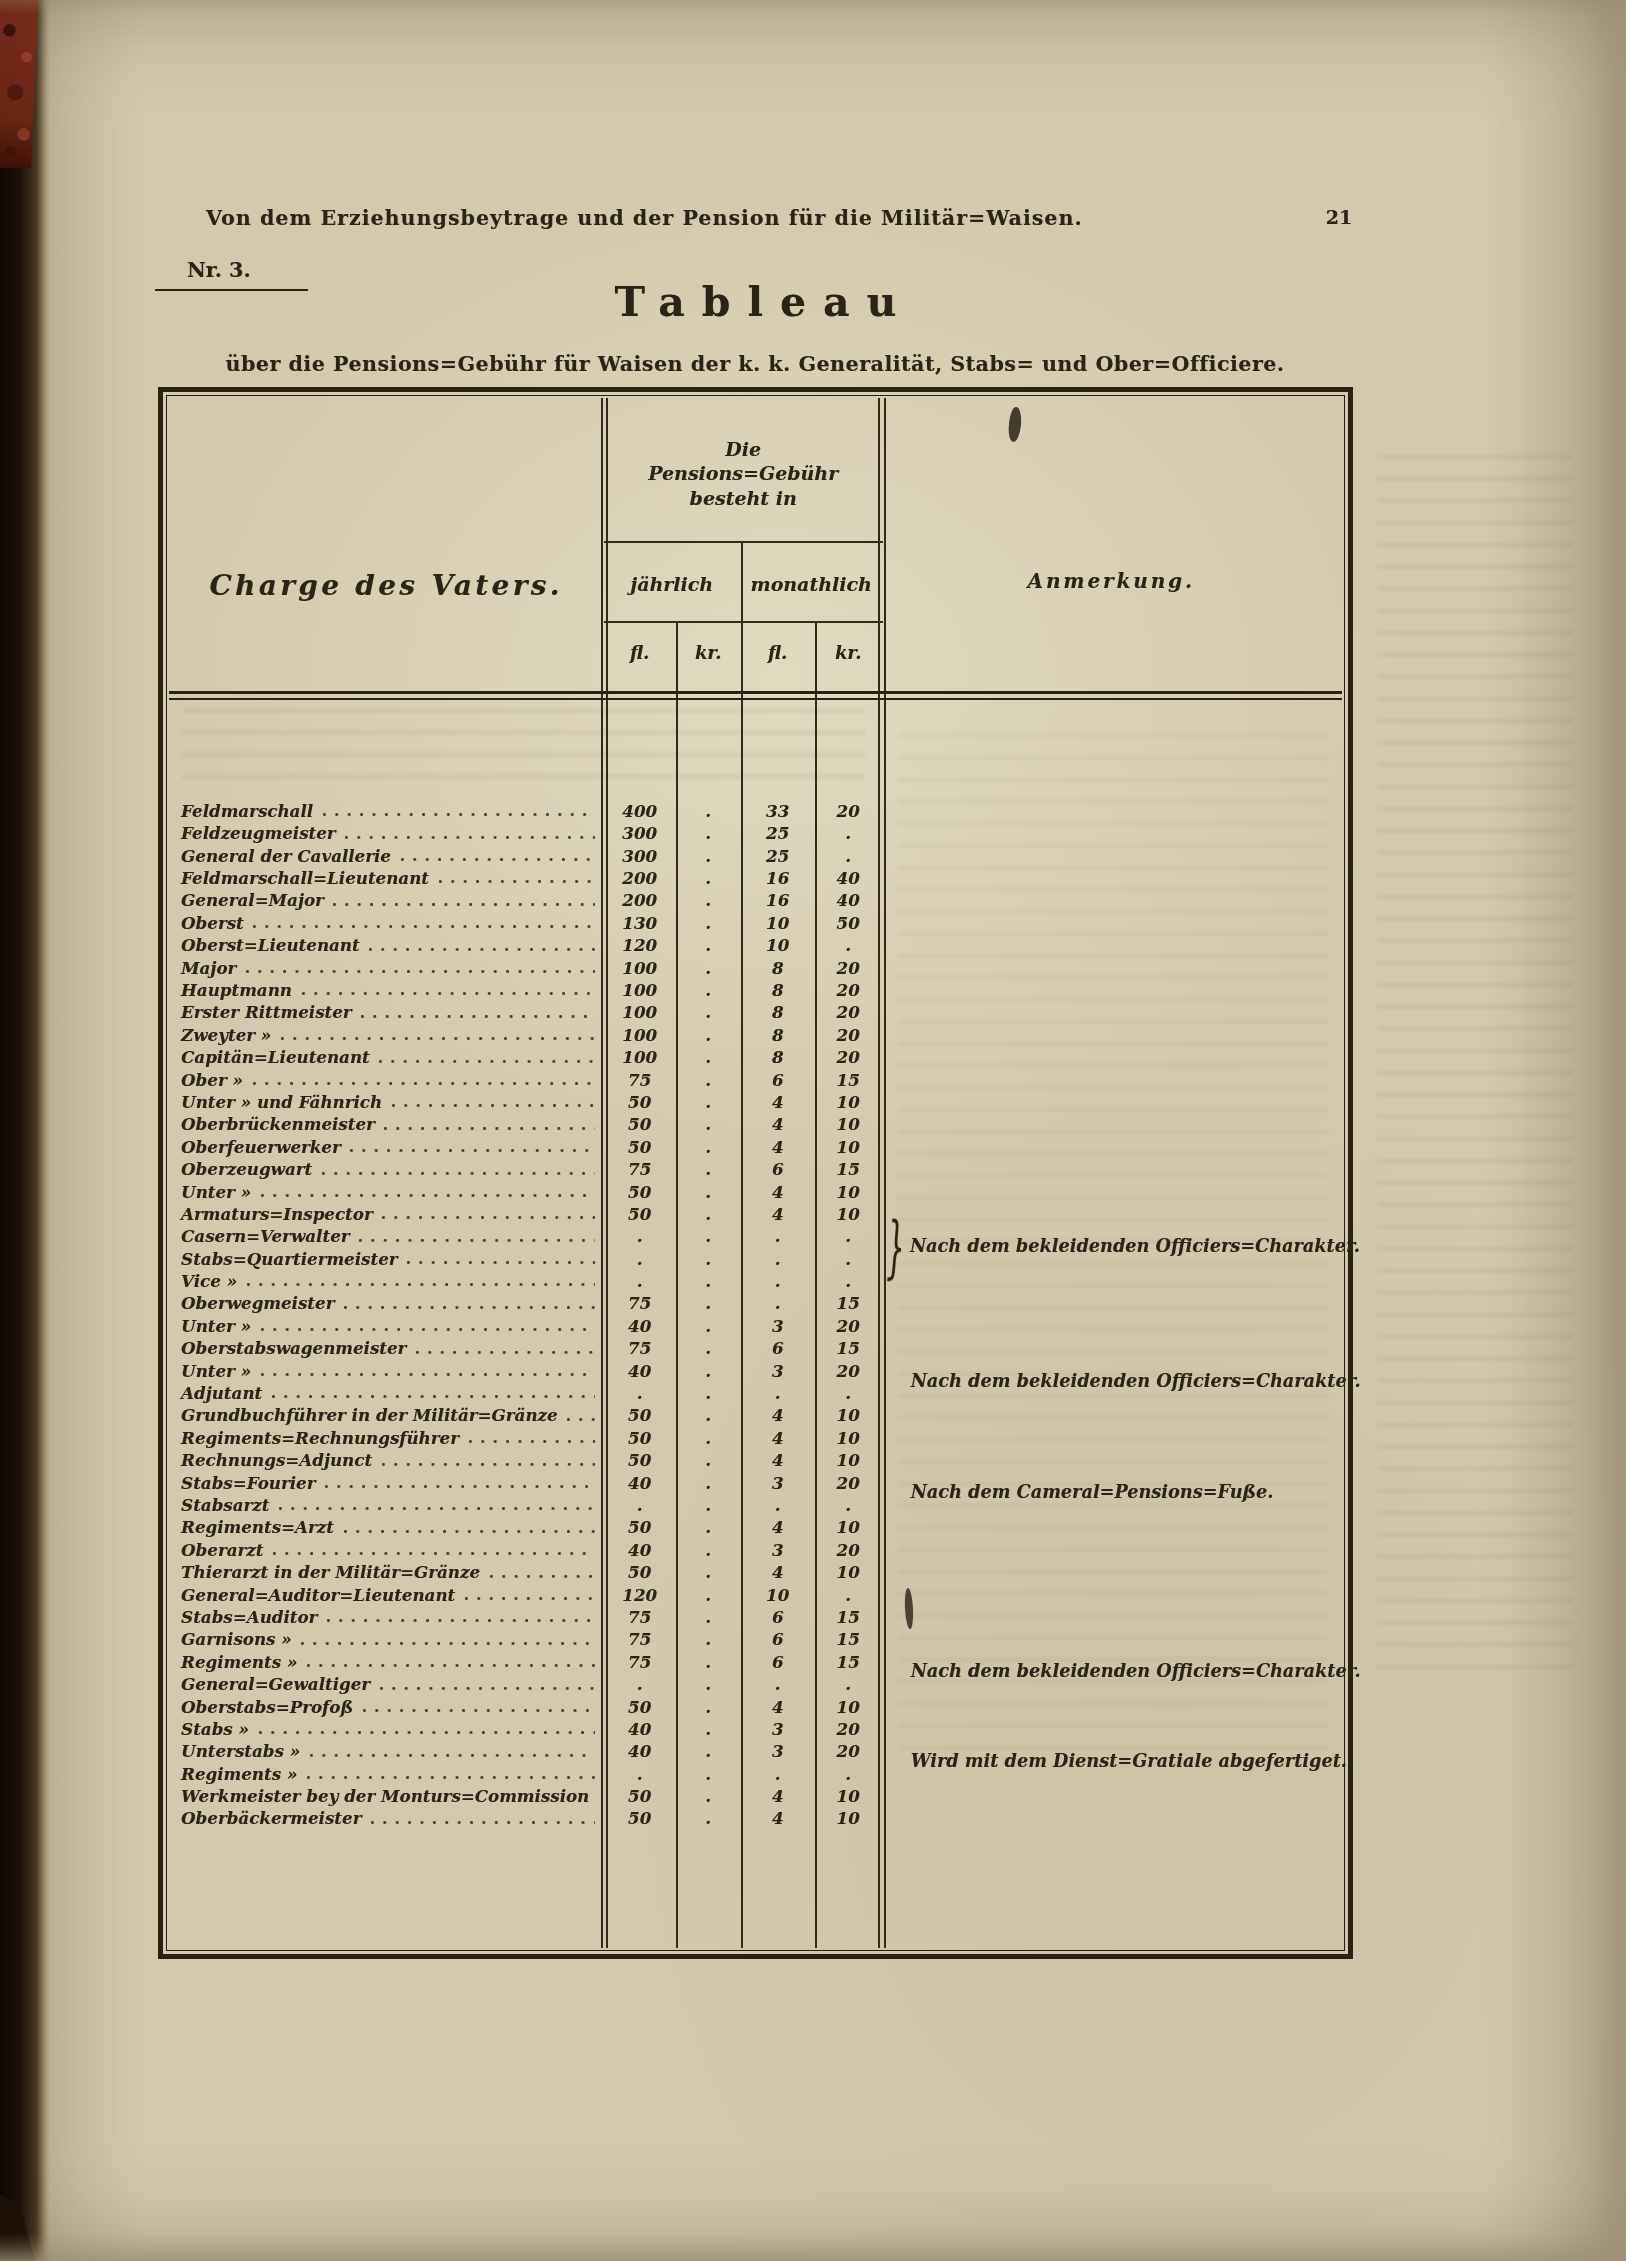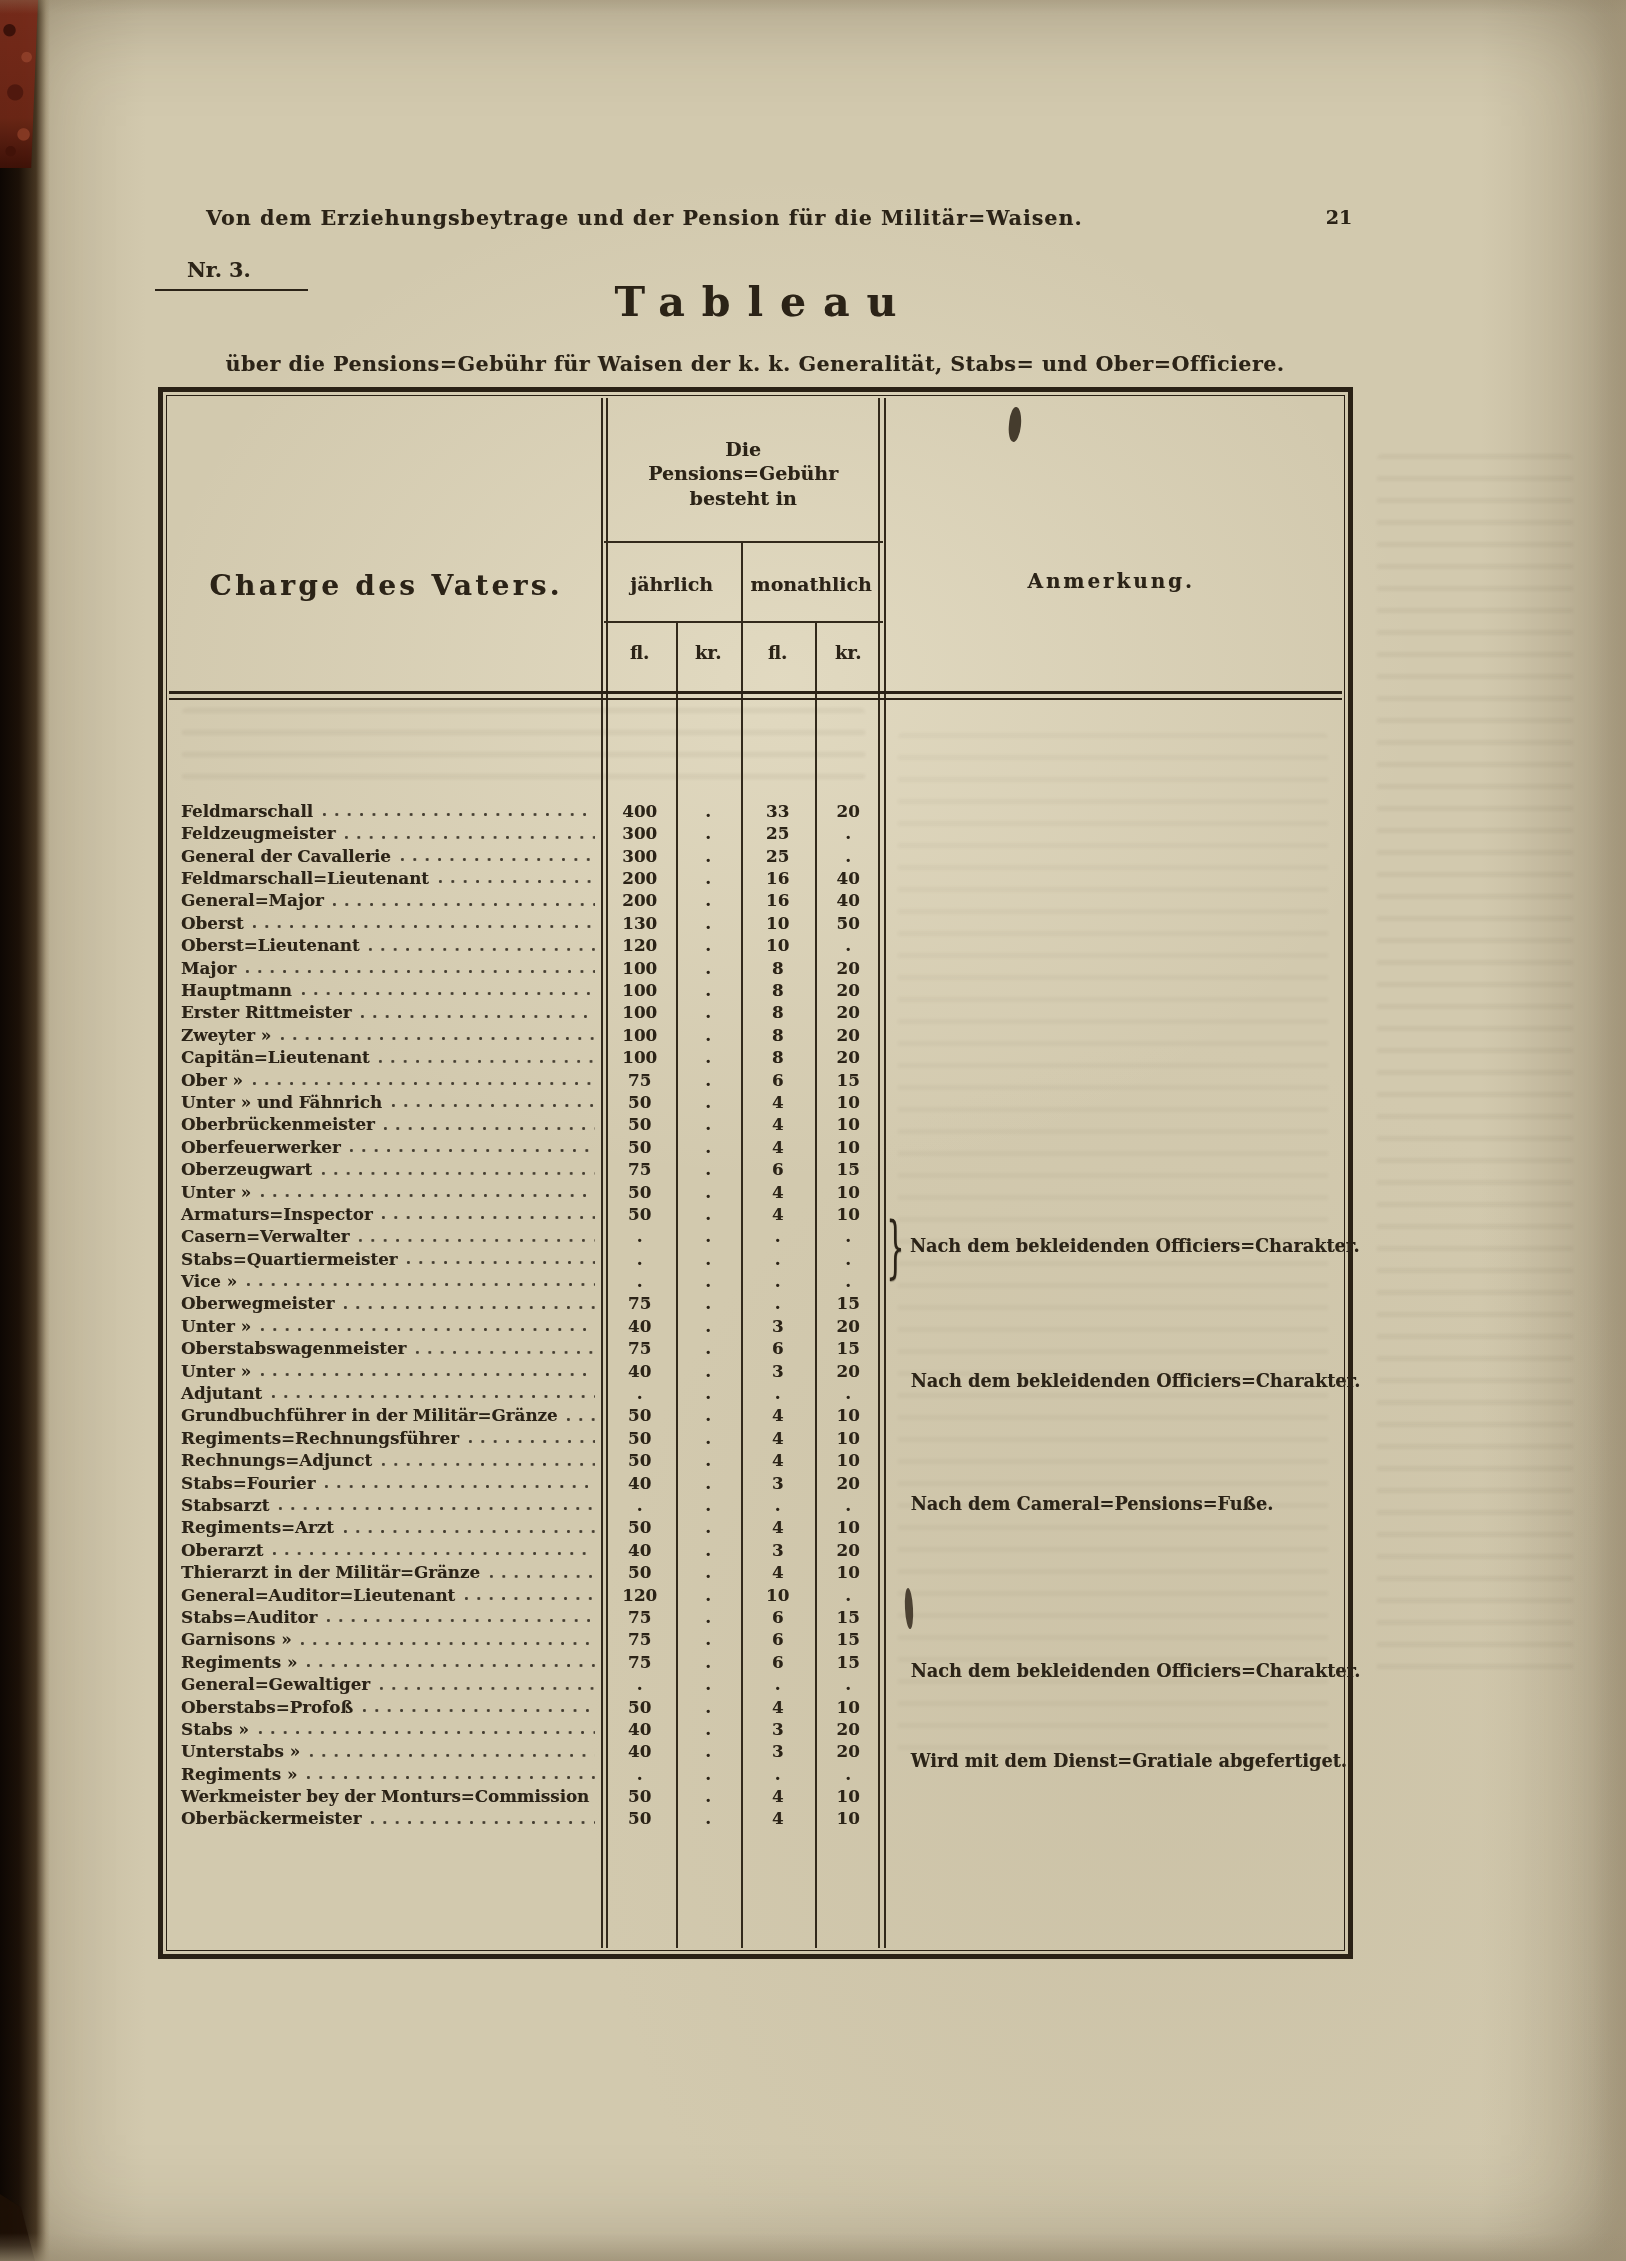--- a/index.html
+++ b/index.html
@@ -52,21 +52,21 @@
   .section-underline{position:absolute;left:155px;top:289px;width:153px;height:2.4px;background:#2b2317;}
   .doc-title{position:absolute;left:158px;top:278px;width:1195px;text-align:center;
     font-size:41px;font-weight:700;letter-spacing:17px;padding-left:17px;}
   .doc-subtitle{position:absolute;left:143px;top:352px;width:1224px;text-align:center;
     font-size:20.6px;font-weight:700;letter-spacing:0.5px;}
 
   
   .table{position:absolute;left:158px;top:387px;width:1195px;height:1572px;
     border:5.7px solid #2a2115;}
   .tb-inner{position:absolute;inset:2.9px;border:1.9px solid #2a2115;}
-  .tcontent{position:absolute;inset:5.7px;font-weight:700;}
+  .tcontent{position:absolute;inset:5.7px;font-weight:700;font-style:italic;}
 
   
   .vline{position:absolute;width:1.9px;background:#32291b;top:0;bottom:0;}
   .v-ch1{left:432px;} .v-ch2{left:437px;}
   .v-yk{left:507px;top:223px;}
   .v-ym{left:572px;top:143px;}
   .v-mk{left:646px;top:223px;}
   .v-an1{left:709px;} .v-an2{left:715px;}
 
   
@@ -629,21 +629,21 @@
         </div>
 
       <div class="annotations">
           <div class="annotation txt with-brace" style="top: 837px;">
             <span class="brace">}</span>
             <span class="ann-text">Nach dem bekleidenden Officiers=Charakter.</span>
           </div>
           <div class="annotation txt" style="top: 972px;">
             <span class="ann-text">Nach dem bekleidenden Officiers=Charakter.</span>
           </div>
-          <div class="annotation txt" style="top: 1083px; margin-top: 12px;">
+          <div class="annotation txt" style="top: 1083px;">
             <span class="ann-text">Nach dem Cameral=Pensions=Fuße.</span>
           </div>
           <div class="annotation txt" style="top: 1262px;">
             <span class="ann-text">Nach dem bekleidenden Officiers=Charakter.</span>
           </div>
           <div class="annotation txt" style="top: 1352px;">
             <span class="ann-text">Wird mit dem Dienst=Gratiale abgefertiget.</span>
           </div>
         </div>
     </div>

